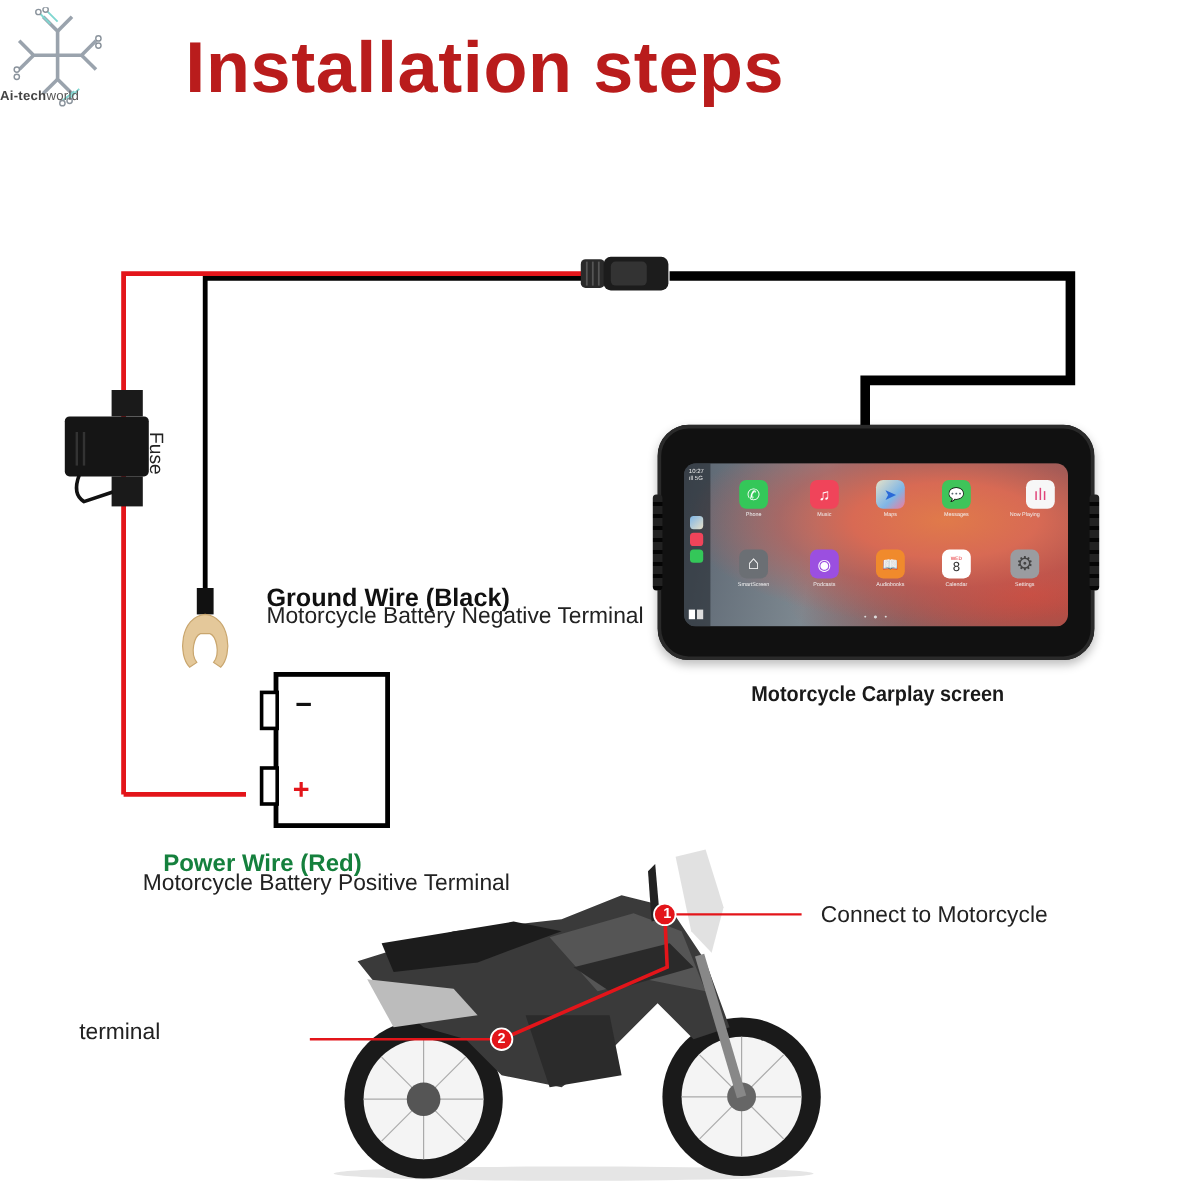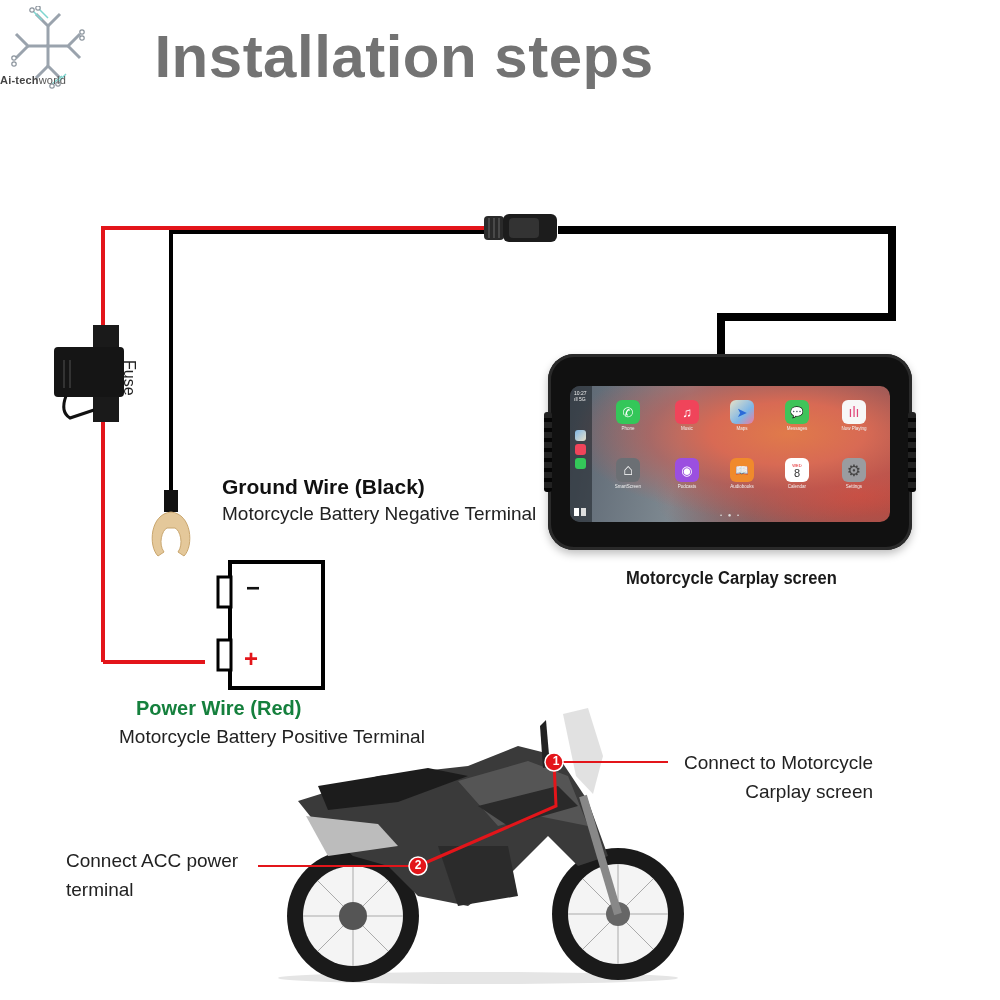--- a/index.html
+++ b/index.html
@@ -1,23 +1,23 @@
 <!DOCTYPE html>
 <html><head>
 <meta charset="utf-8">
 <style>
   html, body { margin:0; padding:0; background:#ffffff; }
   body { width:1000px; height:1000px; position:relative; overflow:hidden; font-family:"Liberation Sans", sans-serif; color:#1a1a1a; }
   .abs { position:absolute; }
   .logo { left:8px; top:6px; width:80px; height:95px; }
   .logo-text { left:0px; top:74px; font-size:11px; color:#555; letter-spacing:0.2px; }
   .logo-text b { font-weight:bold; color:#444; }
-  .title { left:0; width:808px; top:22px; text-align:center; font-size:60px; font-weight:bold; color:#737373; letter-spacing:0.5px; font-family:"Liberation Sans", sans-serif; }
+  .title { left:0; width:808px; top:22px; text-align:center; font-size:60px; font-weight:bold; color:#b91c1c; letter-spacing:0.5px; font-family:"Liberation Sans", sans-serif; }
   .fuse-label { left:138px; top:360px; font-size:16px; color:#222; transform:rotate(90deg); transform-origin:left top; }
-  .label-bold { font-weight:bold; font-size:21px; }
+  .label-bold { font-weight:bold; font-size:21px;margin-top:12px; }
   .label-sub { font-size:19px; color:#222; }
   .ground-title { left:222px; top:475px; color:#111; }
   .ground-sub { left:222px; top:503px; }
   .power-title { left:136px; top:697px; color:#15803d; font-size:20px; }
   .power-sub { left:119px; top:726px; }
   .screen-caption { left:626px; top:568px; font-size:18px; font-weight:bold; color:#1a1a1a; transform:scaleX(0.92); transform-origin:left top; }
   .callout { font-size:19px; line-height:29px; color:#222; }
   .callout-1 { left:684px; top:748px;text-align:right; }
   .callout-2 { left:66px; top:846px; }
   
@@ -151,21 +151,21 @@
     <div class="app" style="left:160px;top:14px;background:linear-gradient(135deg,#e6e2c8,#7fb6e6 60%,#f07a9a);color:#2a6ad8">
         <span>➤</span>
       </div>
     <div class="app-label" style="left:150px;top:40px">Maps</div>
 
     <div class="app" style="left:215px;top:14px;background:#3fc45a;font-size:11px">
         <span>💬</span>
       </div>
     <div class="app-label" style="left:205px;top:40px">Messages</div>
 
-    <div class="app" style="left:272px;top:14px;background:#f7f7f7;color:#e0457a;font-size:14px">
+    <div class="app" style="left:285px;top:14px;background:#f7f7f7;color:#e0457a;font-size:14px">
         <span>ılı</span>
       </div>
     <div class="app-label" style="left:262px;top:40px">Now Playing</div>
 
     <div class="app" style="left:46px;top:72px;background:#6b6f74;font-size:16px">
         <span>⌂</span>
       </div>
     <div class="app-label" style="left:36px;top:98px">SmartScreen</div>
 
     <div class="app" style="left:105px;top:72px;background:#9b4fe0">
@@ -243,18 +243,16 @@
   </g>
   <g>
     <circle cx="160" cy="160" r="9" fill="#e3151a" stroke="#fff" stroke-width="1.5"></circle>
   </g>
 </svg>
 <div class="abs" style="left:550px;top:754px;width:12px;text-align:center;font-size:12px;font-weight:bold;color:#fff">1</div>
 <div class="abs" style="left:412px;top:858px;width:12px;text-align:center;font-size:12px;font-weight:bold;color:#fff">2</div>
 
 <div class="abs callout callout-1">
   <div>Connect to Motorcycle</div>
-  <div>Carplay screen</div>
 </div>
 <div class="abs callout callout-2">
-  <div>Connect ACC power</div>
   <div>terminal</div>
 </div>
 
 </body></html>

